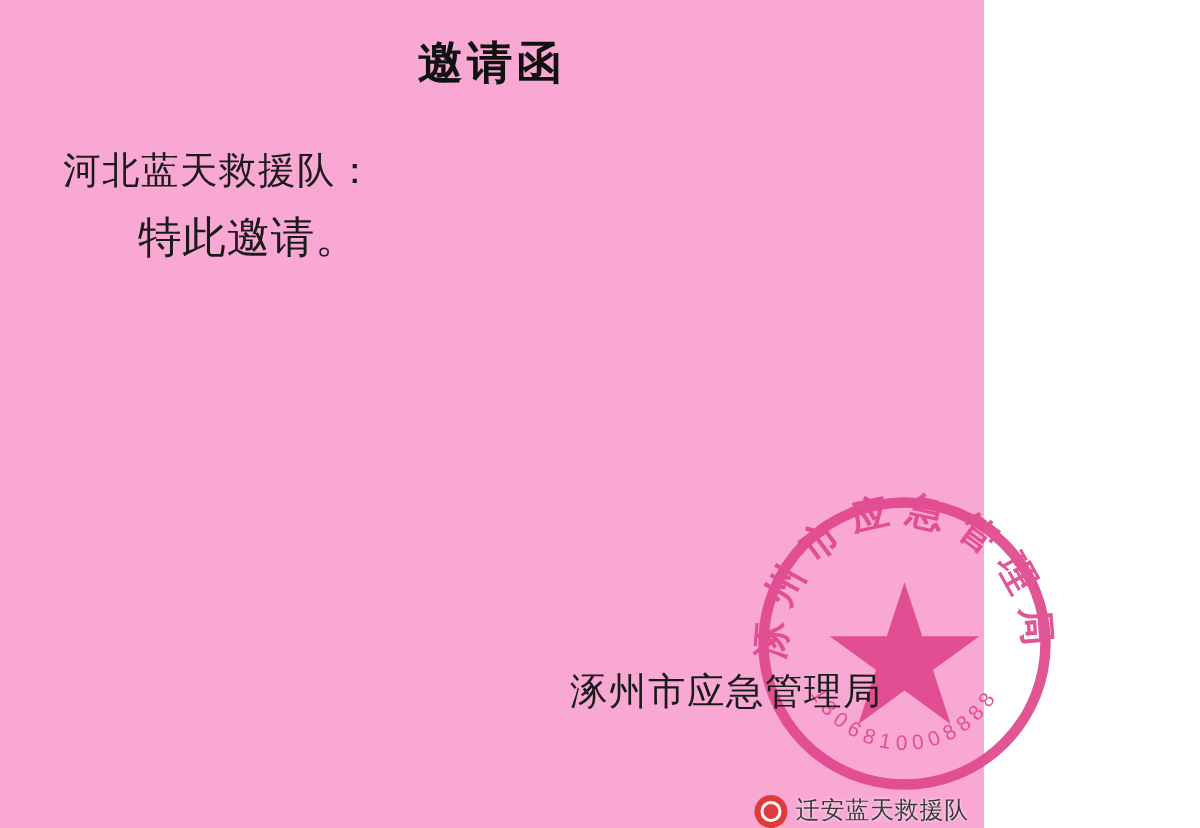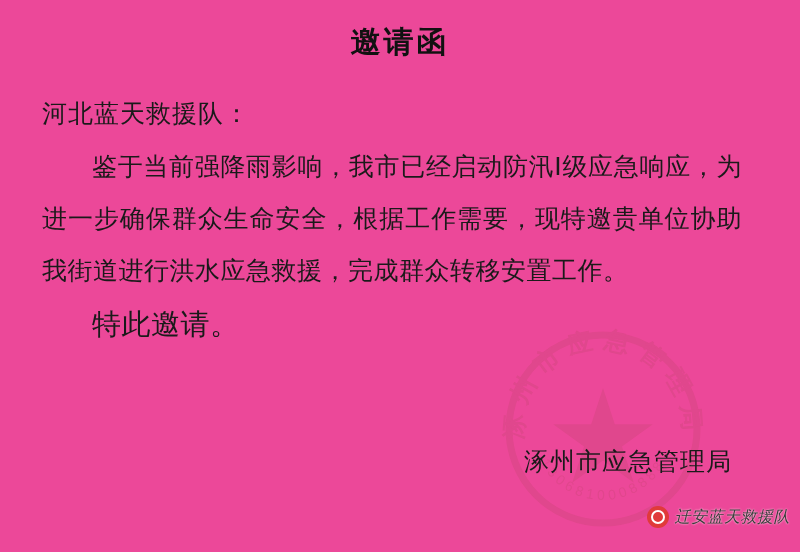--- a/index.html
+++ b/index.html
@@ -9,23 +9,23 @@
   body {
     width: 800px;
     height: 552px;
     background: #ffffff;
     font-family: "Liberation Serif", "DejaVu Serif", serif;
     color: #1a1a1a;
     overflow: hidden;
   }
   .page {
     position: relative;
-    width: 800px;
+    width: 656px;
     height: 552px;
-    background: #ec4899;
+    background: #f9a8d4;
     box-sizing: border-box;
   }
   .doc-title {
     text-align: center;
     font-size: 30px;
     font-weight: bold;
     letter-spacing: 3px;
     padding-top: 22px;
     font-family: "Liberation Sans", "DejaVu Sans", sans-serif;
     color: #111;
@@ -76,26 +76,25 @@
     height: 222px;
     z-index: 2;
     pointer-events: none;
     opacity: 0.92;
   }
   .seal svg { display: block; }
   
   .watermark {
     position: absolute;
     right: 10px;
-    bottom: 24px;
+    bottom: 0;
     display: flex;
-    align-items: center;
+    align-items: flex-start;
     gap: 6px;
     z-index: 4;
-    font-style: italic;
   }
   .wm-logo {
     width: 22px;
     height: 22px;
     border-radius: 50%;
     background: #e03a3a;
     position: relative;
     flex: 0 0 auto;
   }
   .wm-logo::before {
@@ -119,21 +118,20 @@
 </style>
 </head>
 <body>
 
 <div class="page">
 
   <div class="doc-title">邀请函</div>
 
   <div class="recipient">河北蓝天救援队：</div>
 
-  <div class="body-text">鉴于当前强降雨影响，我市已经启动防汛Ⅰ级应急响应，为进一步确保群众生命安全，根据工作需要，现特邀贵单位协助我街道进行洪水应急救援，完成群众转移安置工作。</div>
 
   <div class="closing">特此邀请。</div>
 
   <div class="seal">
     <svg width="222" height="222" viewBox="0 0 222 222" xmlns="http://www.w3.org/2000/svg">
       <defs>
         <path id="sealTopArc" d="M 31,111 A 80,80 0 0 1 191,111"></path>
         <path id="sealBottomArc" d="M 40,111 A 71,71 0 0 0 182,111"></path>
       </defs>
       <circle cx="111" cy="111" r="94" fill="none" stroke="#e0478c" stroke-width="7"></circle>

